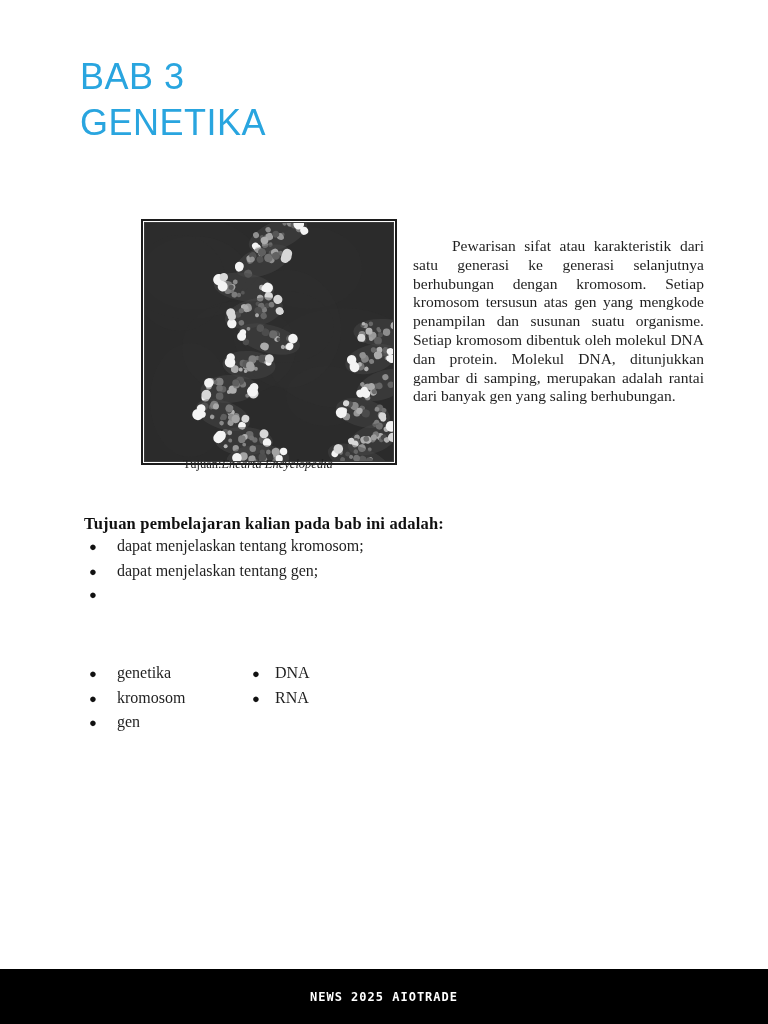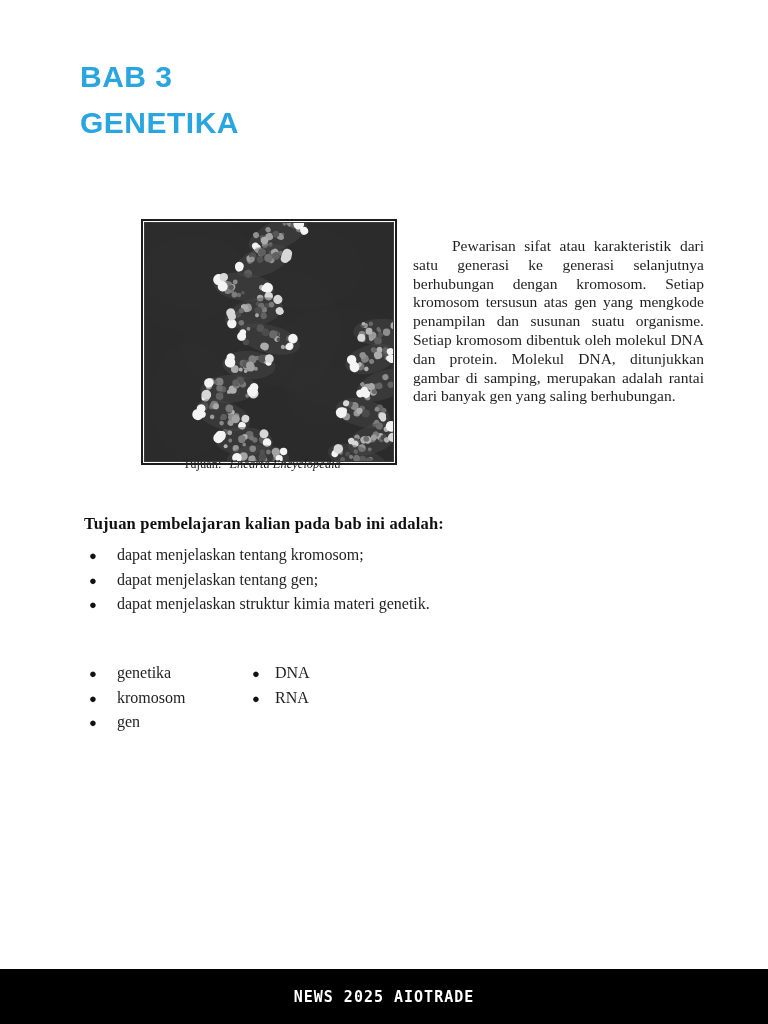--- a/index.html
+++ b/index.html
@@ -15,22 +15,22 @@
     position: relative;
     overflow: hidden;
     font-family: "Liberation Serif", serif;
     color: #1e1e1e;
   }
   .abs { position: absolute; }
 
   
   .chapter-label, .chapter-title {
     font-family: "Liberation Sans", sans-serif;
-    font-weight: bold;
-    font-size: 30px;
+    font-weight: normal;
+    font-size: 36px;
     line-height: 30px;
     color: var(--accent);
     letter-spacing: 0.5px;
   }
   .chapter-label { left: 80px; top: 62px; }
   .chapter-title { left: 80px; top: 108px; }
 
   
   .figure {
     left: 101px; top: 203px;
@@ -45,21 +45,21 @@
     outline: 1px solid #3a3a3a;
   }
   .photo svg { display: block; }
 
   .caption {
     left: 183px; top: 457px;
     font-size: 12.5px;
     color: #232323;
     white-space: nowrap;
   }
-  .caption em { margin-left: 8px; }
+  .caption em { }
 
   
   .intro {
     left: 396px; top: 220px;
     width: 291px;
     margin: 17px;
     font-size: 15.5px;
     line-height: 18.8px;
     text-align: justify;
     text-indent: 39px;
@@ -69,21 +69,21 @@
   
   .section { left: 84px; }
   .objectives { top: 514px; width: 620px; }
   .keywords  { top: 652px; width: 420px; }
   .sec-heading {
     font-weight: bold;
     font-size: 16.5px;
     color: #101010;
     letter-spacing: 0.2px;
   }
-  .objectives .sec-heading { margin-bottom: 9px; }
+  .objectives .sec-heading { }
 
   .li {
     display: flex;
     align-items: baseline;
     font-size: 16px;
     line-height: 23.5px;
     color: #1f1f1f;
   }
   .bullet {
     flex: 0 0 33px;
@@ -100,21 +100,21 @@
   .footer {
     left: 0; top: 969px;
     width: 768px; height: 55px;
     background: var(--footer-bg);
     color: var(--footer-fg);
     display: flex;
     align-items: center;
     justify-content: center;
     font-family: "DejaVu Sans Mono", monospace;
     font-weight: bold;
-    font-size: 15px;
+    font-size: 12px;
     letter-spacing: 1px;
   }
 </style>
 </head>
 <body>
 
 <div class="page">
 
   <div class="abs chapter-label">BAB 3</div>
   <div class="abs chapter-title">GENETIKA</div>
@@ -532,21 +532,20 @@
     <div class="li">
       <span class="bullet">●</span>
       <span>dapat menjelaskan tentang kromosom;</span>
     </div>
     <div class="li">
       <span class="bullet">●</span>
       <span>dapat menjelaskan tentang gen;</span>
     </div>
     <div class="li">
       <span class="bullet">●</span>
-      <span>dapat menjelaskan struktur kimia materi genetik.</span>
     </div>
   </section>
 
   <section class="abs section keywords">
     <div class="kw-lists">
       <div class="kw-col kw-col1">
         <div class="li">
           <span class="bullet">●</span>
           <span>genetika</span>
         </div>

